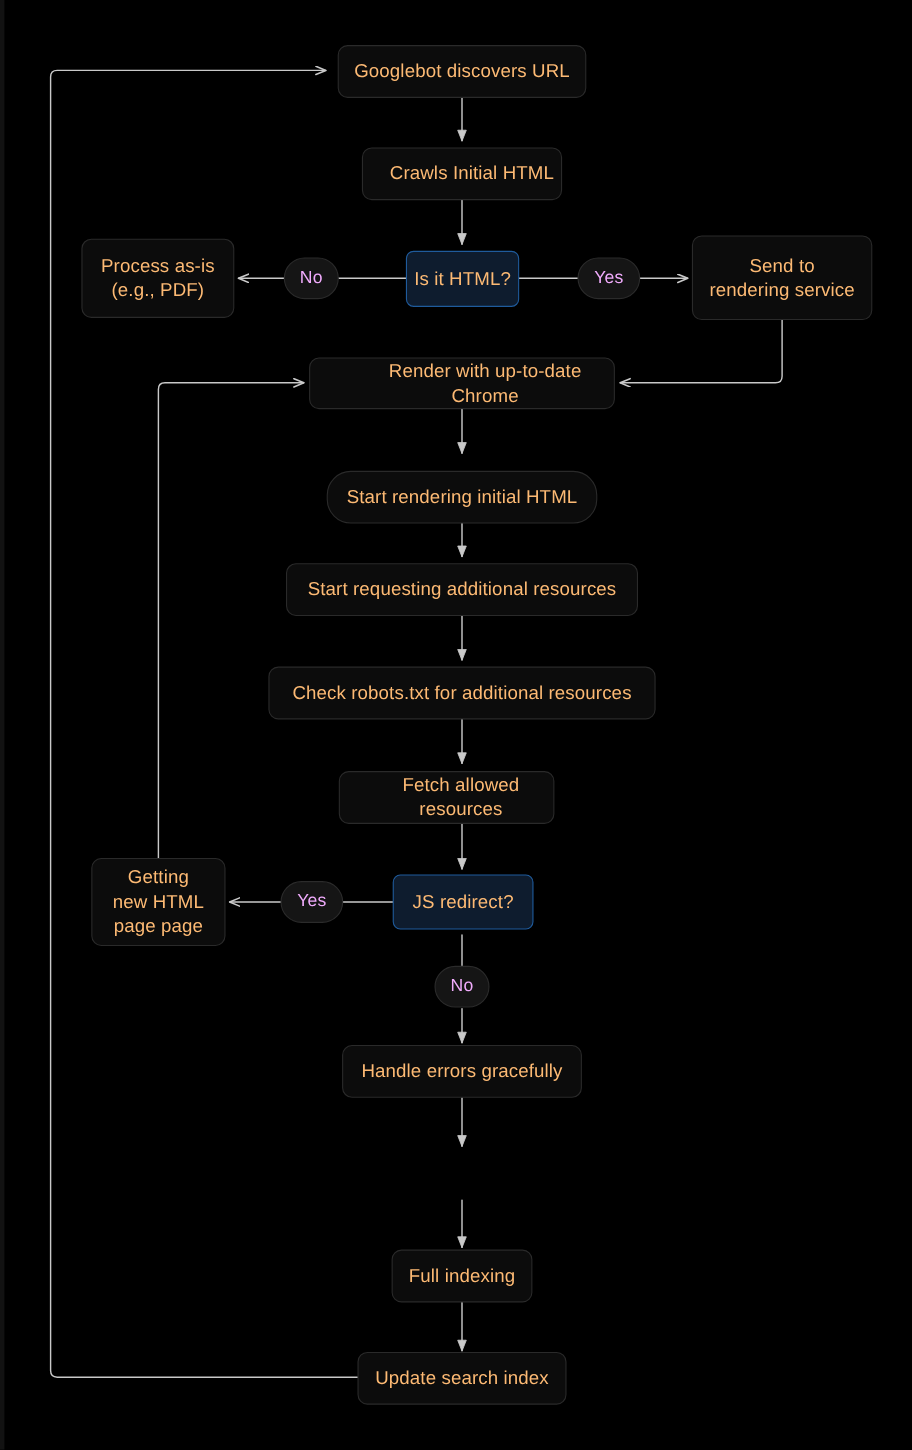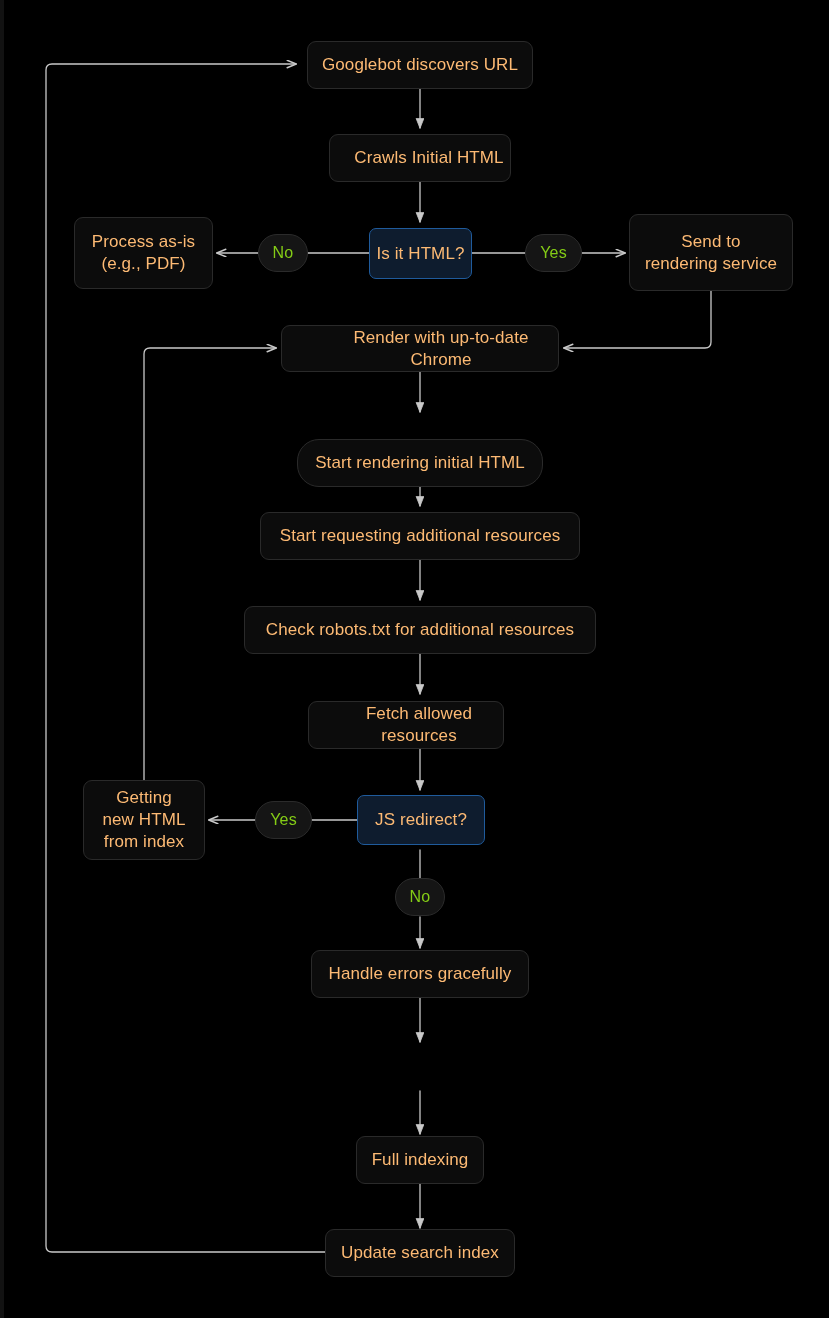--- a/index.html
+++ b/index.html
@@ -51,21 +51,21 @@
   }
   .pill {
     position: absolute;
     box-sizing: border-box;
     display: flex;
     align-items: center;
     justify-content: center;
     background: #151515;
     border: 1px solid #2b2b2b;
     border-radius: 999px;
-    color: #84cc16;
+    color: #f0abfc;
     font-size: 16px;
     letter-spacing: 0.2px;
   }
 </style>
 </head>
 <body>
 
 <div id="canvas">
 
   <svg id="edges" viewBox="0 0 829 1318" width="829" height="1318" xmlns="http://www.w3.org/2000/svg">
@@ -127,33 +127,33 @@
   <div class="node decision" style="left:365px; top:228px; width:103px; height:51px;">Is it HTML?</div>
 
   <div class="node" style="left:70px; top:217px; width:139px; height:72px;">Process as-is
 (e.g., PDF)</div>
 
   <div class="node" style="left:625px; top:214px; width:164px; height:77px;">Send to
 rendering service</div>
 
   <div class="node" style="left:277px; top:325px; width:278px; height:47px;padding-left:48px;">Render with up-to-date Chrome</div>
 
-  <div class="node" style="left:293px; top:439px; width:246px; height:48px;border-radius:22px;">Start rendering initial HTML</div>
+  <div class="node" style="left:293px; top:428px; width:246px; height:48px;border-radius:22px;">Start rendering initial HTML</div>
 
   <div class="node" style="left:256px; top:512px; width:320px; height:48px;">Start requesting additional resources</div>
 
   <div class="node" style="left:240px; top:606px; width:352px; height:48px;">Check robots.txt for additional resources</div>
 
   <div class="node" style="left:304px; top:701px; width:196px; height:48px;padding-left:32px;">Fetch allowed resources</div>
 
   <div class="node decision" style="left:353px; top:795px; width:128px; height:50px;">JS redirect?</div>
 
   <div class="node" style="left:79px; top:780px; width:122px; height:80px;">Getting
 new HTML
-from index</div>
+page page</div>
 
   <div class="node" style="left:307px; top:950px; width:218px; height:48px;">Handle errors gracefully</div>
 
 
   <div class="node" style="left:352px; top:1136px; width:128px; height:48px;">Full indexing</div>
 
   <div class="node" style="left:321px; top:1229px; width:190px; height:48px;">Update search index</div>
 
   <div class="pill" style="left:254px; top:234px; width:50px; height:38px;">No</div>
 

